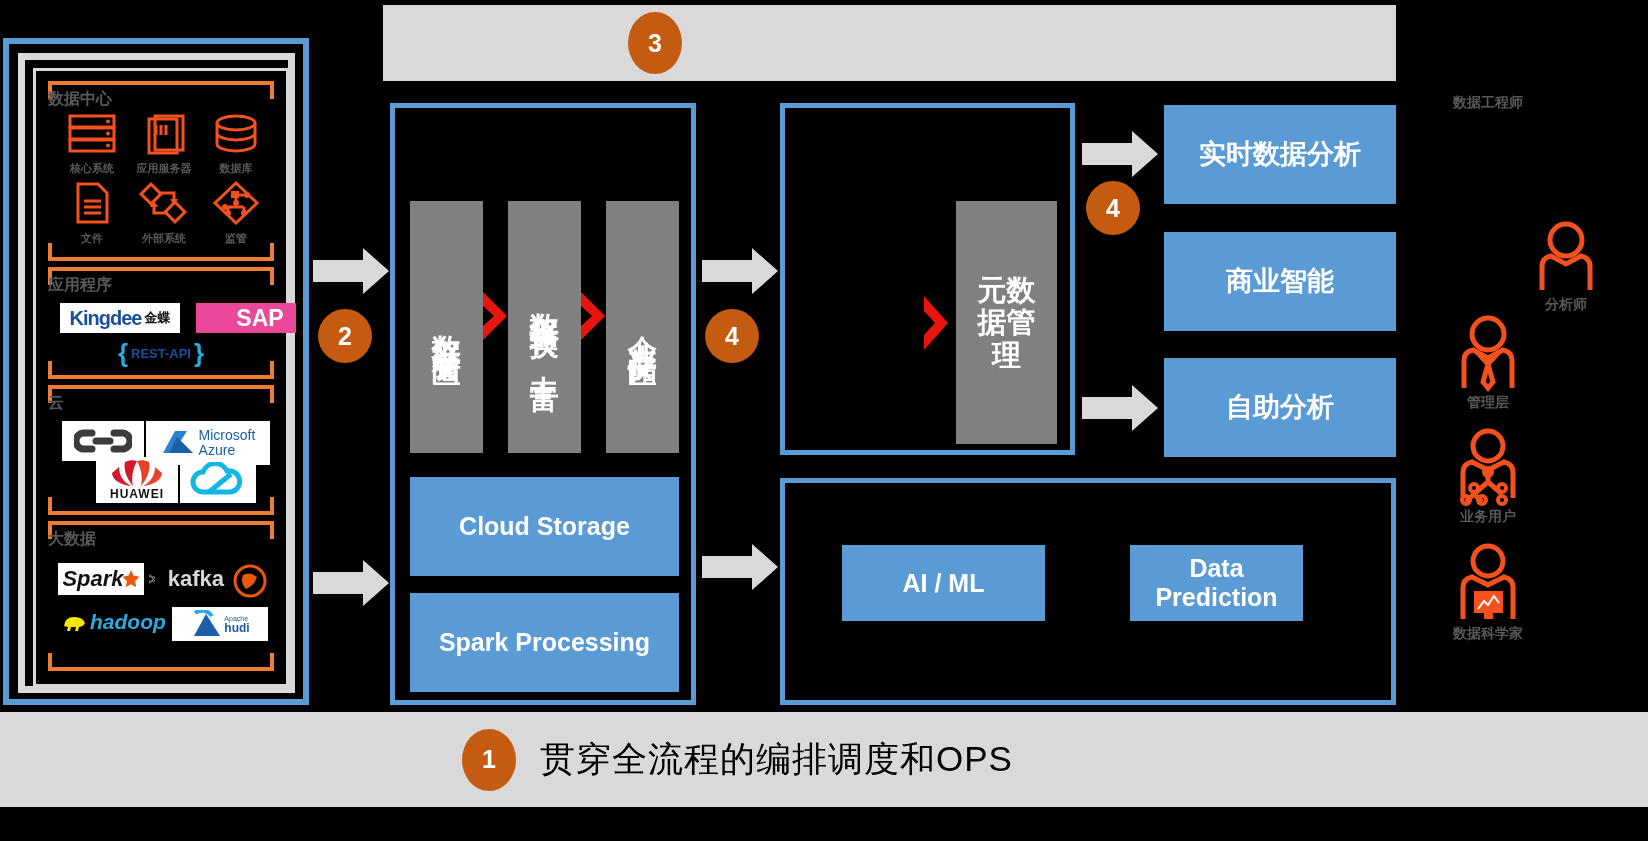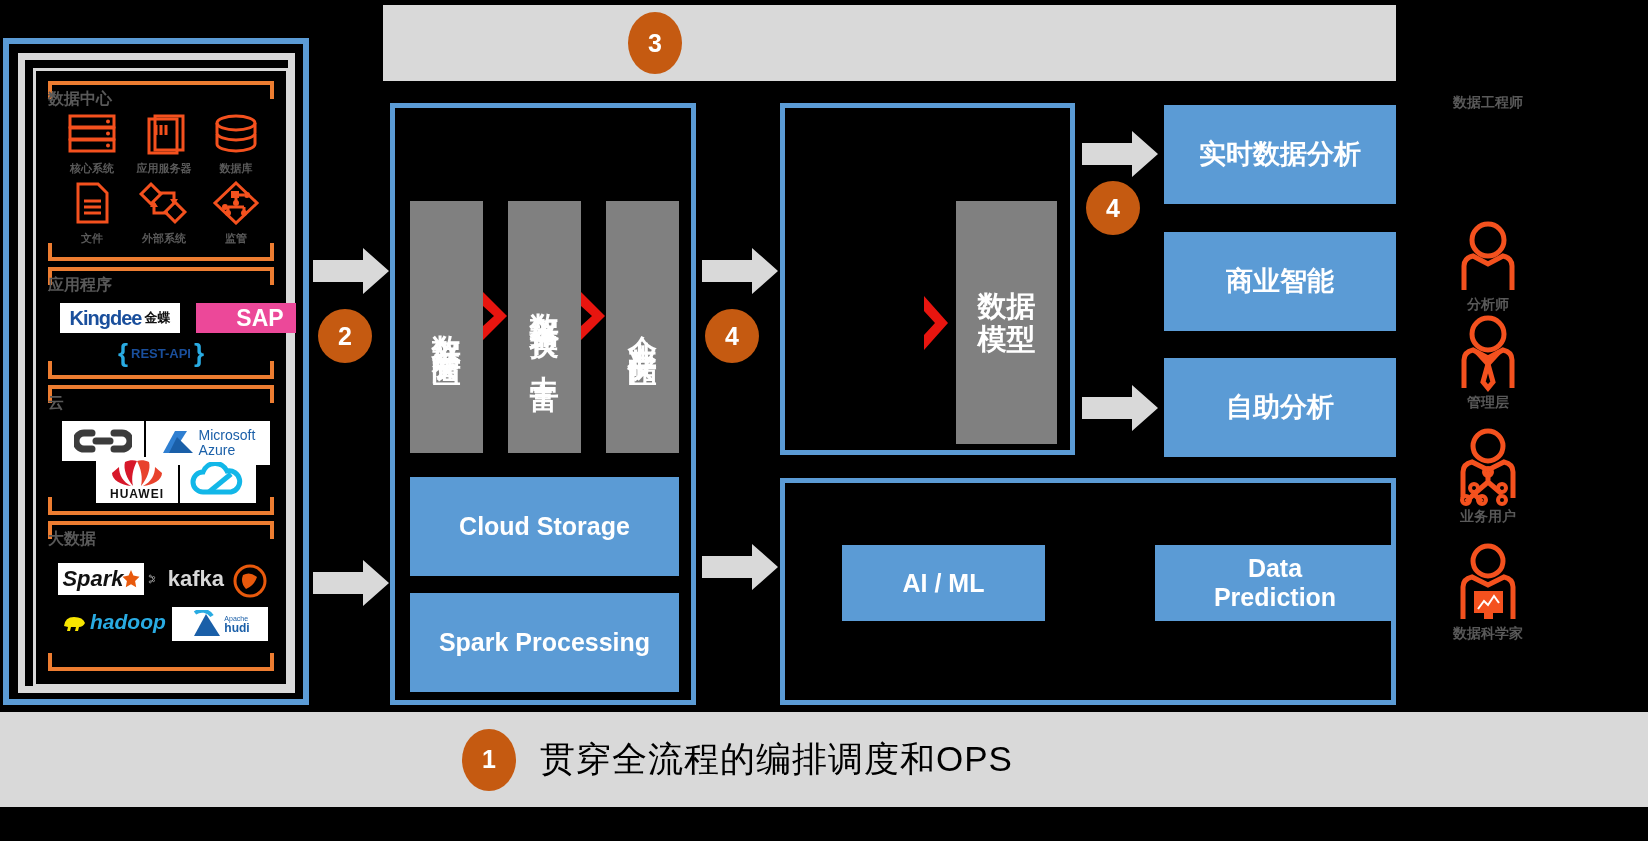--- a/index.html
+++ b/index.html
@@ -328,21 +328,21 @@
 </div>
 <div class="circNum" style="left:705px;top:309px;width:54px;height:54px;font-size:25px;">4</div>
 <div class="garrow" style="left:702px;top:544px;">
   <svg width="76" height="46" viewBox="0 0 76 46">
       <path d="M0 12 H50 V0 L76 23 L50 46 V34 H0 Z" fill="#d9d9d9"></path>
     </svg>
 </div>
 
 <div class="abs stageBox" style="left:780px;top:103px;width:295px;height:352px;">
   <div class="abs grayCol" style="left:171px;top:93px;width:101px;height:243px;font-size:29px;writing-mode:horizontal-tb;padding:0 12px;">
-    <span>数据模型</span>
+    <span>元数据管理</span>
   </div>
   <div class="chev" style="left:137px;top:186px;">
     <svg width="29" height="58" viewBox="0 0 29 58">
         <path d="M2 2 L26 29 L2 56 L2 41 L13 29 L2 17 Z" fill="#e8150f"></path>
       </svg>
   </div>
 </div>
 
 <div class="garrow" style="left:1082px;top:131px;">
   <svg width="76" height="46" viewBox="0 0 76 46">
@@ -363,30 +363,30 @@
   <span>商业智能</span>
 </div>
 <div class="abs blueBox" style="left:1164px;top:358px;width:232px;height:99px;font-size:27px;">
   <span>自助分析</span>
 </div>
 
 <div class="abs stageBox" style="left:780px;top:478px;width:616px;height:227px;">
   <div class="abs blueBox" style="left:57px;top:62px;width:203px;height:76px;font-size:25px;">
     <span>AI / ML</span>
   </div>
-  <div class="abs blueBox" style="left:345px;top:62px;width:240px;height:76px;font-size:25px;padding:0 43px;margin-left:25px;">
+  <div class="abs blueBox" style="left:345px;top:62px;width:173px;height:76px;font-size:25px;padding:0 43px;">
     <span>Data Prediction</span>
   </div>
 </div>
 
 <div class="persona" style="left:1418px;top:92px;">
   <div class="pl">数据工程师</div>
 </div>
 
-<div class="persona" style="left:1418px;top:208px;">
+<div class="persona" style="left:1496px;top:208px;">
   <div class="vwrap">
     <svg width="78" height="74" viewBox="0 0 78 74">
       <g fill="none" stroke="#f4511e" stroke-width="5">
         <circle cx="39" cy="20" r="16"></circle>
         <path d="M15 70 V46 q0 -8 9 -10 l15 8 l15 -8 q9 2 9 10 v24"></path>
       </g>
     </svg>
   </div>
   <div class="pl">分析师</div>
 </div>

